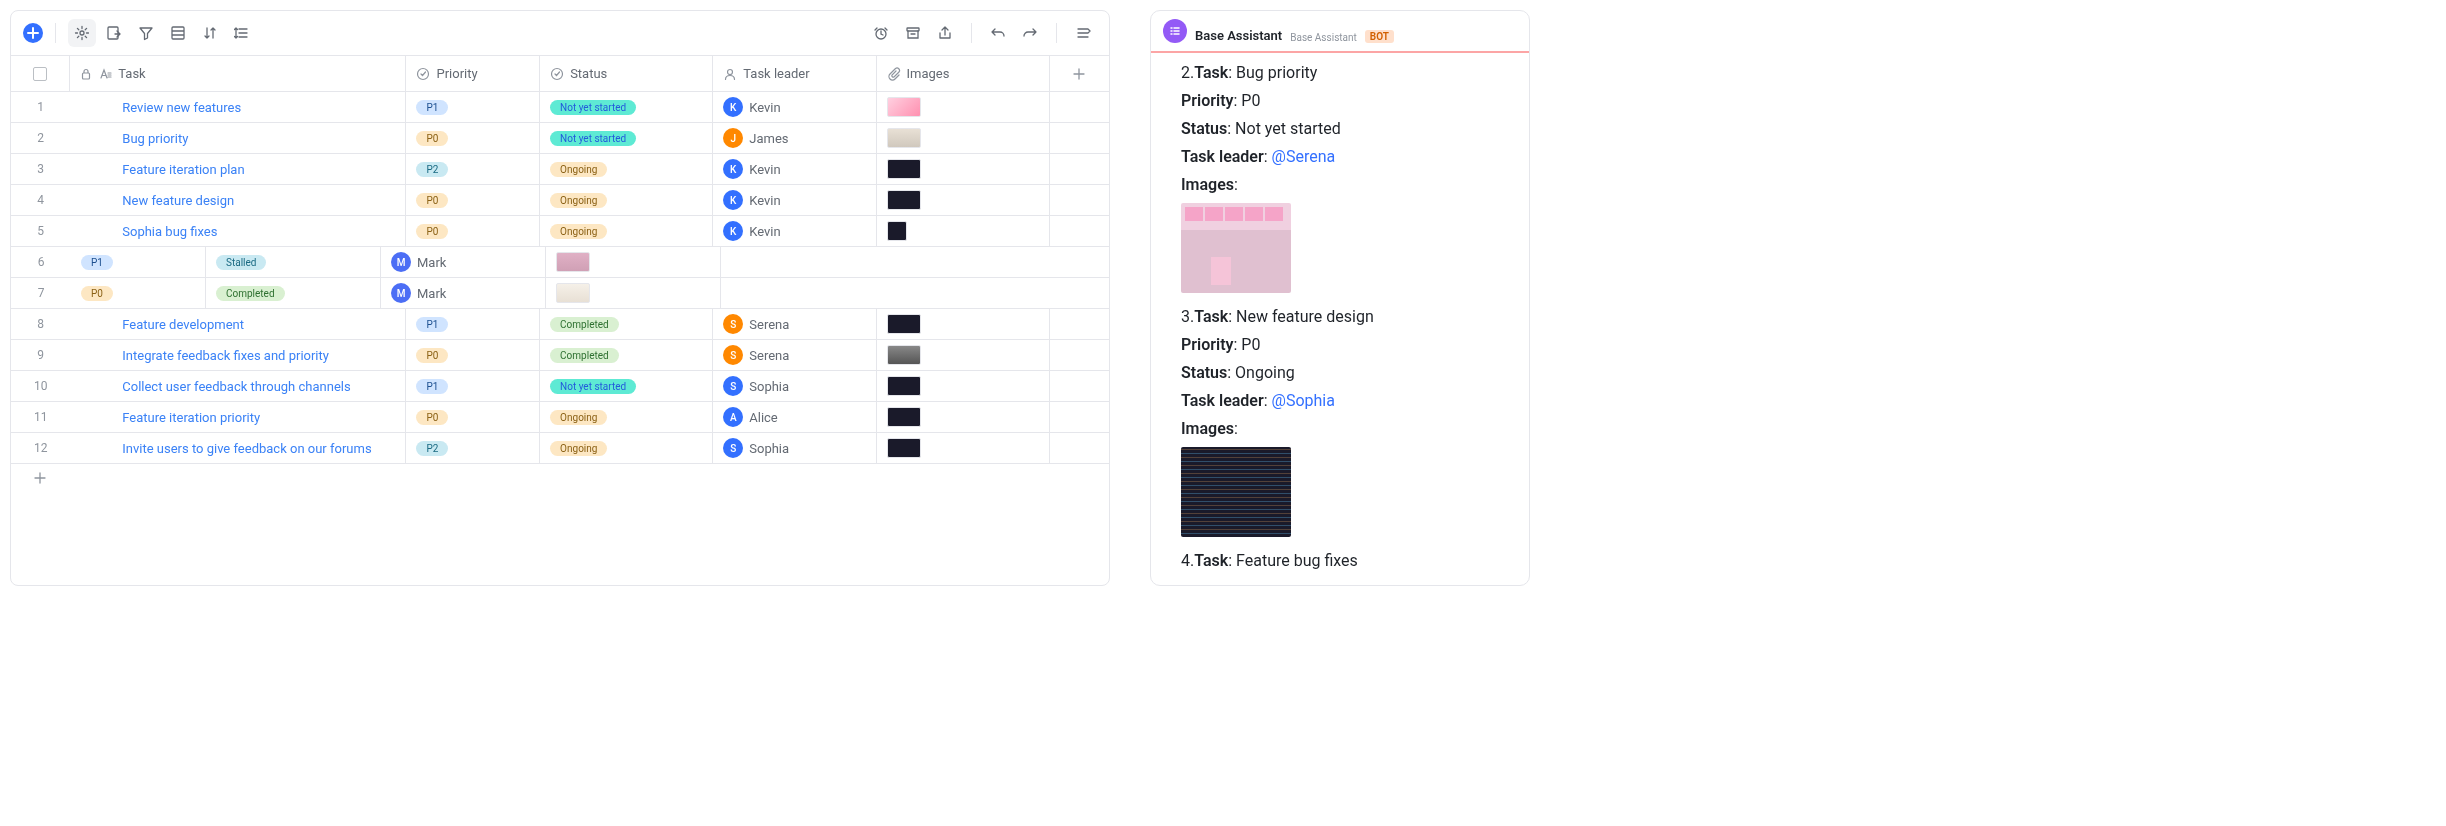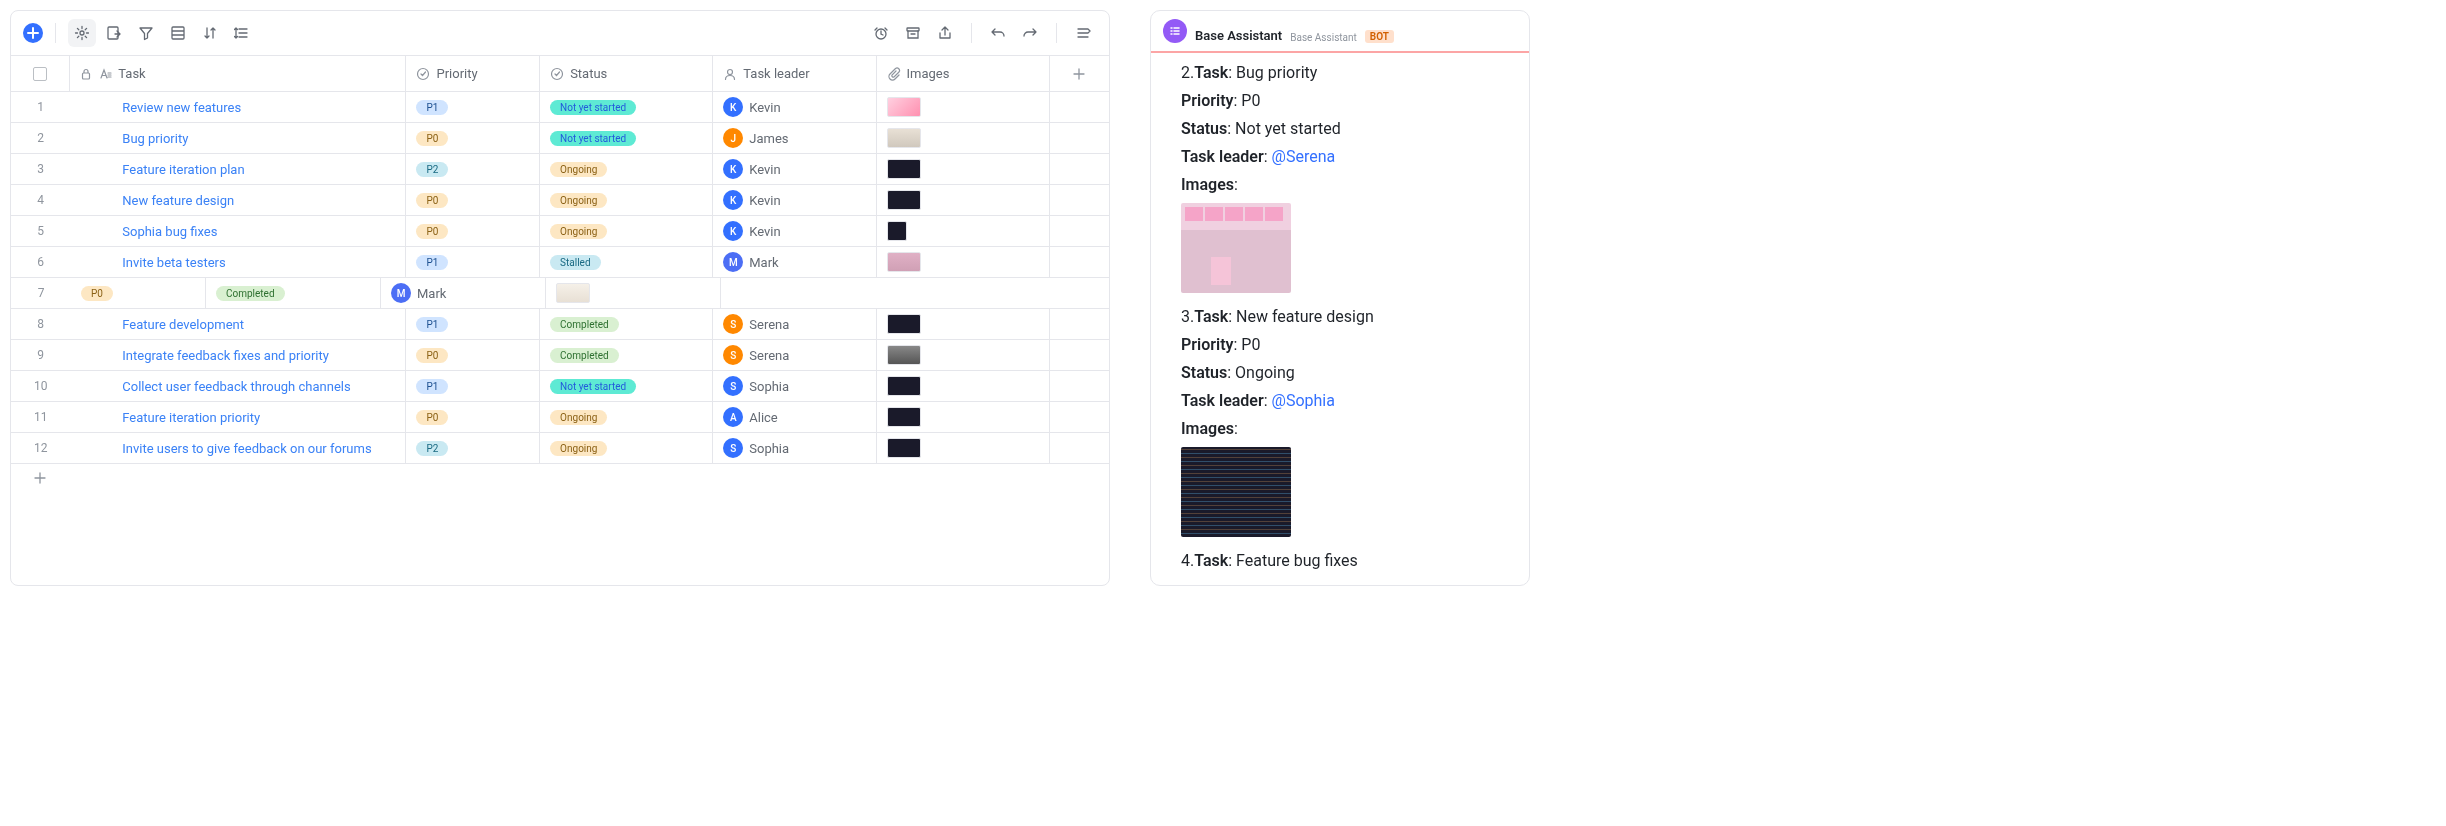--- a/index.html
+++ b/index.html
@@ -316,23 +316,20 @@
               <span>Kevin</span>
             </div>
           </div>
           <div class="col-images">
             <span class="img-thumb small thumb-dark"></span>
           </div>
           <div class="col-after"></div>
         </div>
         <div class="row">
           <div class="col-check">6</div>
-          <div class="col-task">
-            <span class="row-inner-task">Invite beta testers</span>
-          </div>
           <div class="col-priority">
             <span class="pill pill-blue-light">P1</span>
           </div>
           <div class="col-status">
             <span class="pill pill-cyan">Stalled</span>
           </div>
           <div class="col-leader">
             <div class="leader-cell">
               <span class="avatar av-navy">M</span>
               <span>Mark</span>

